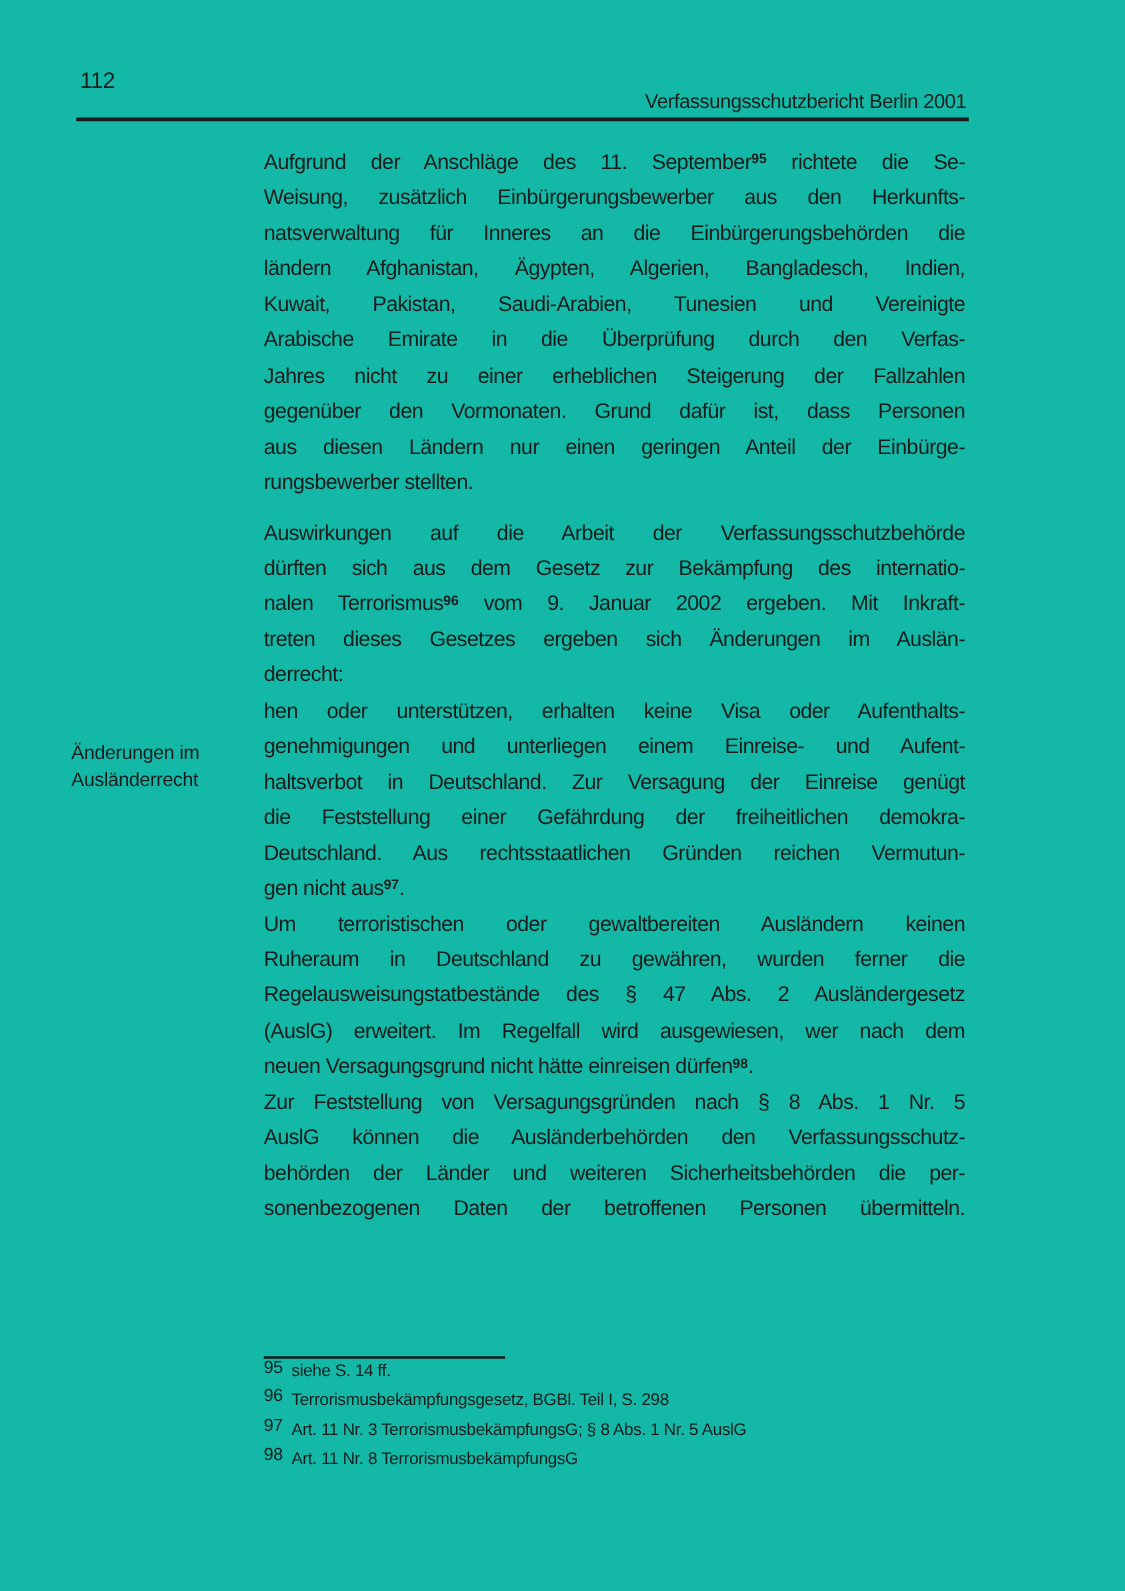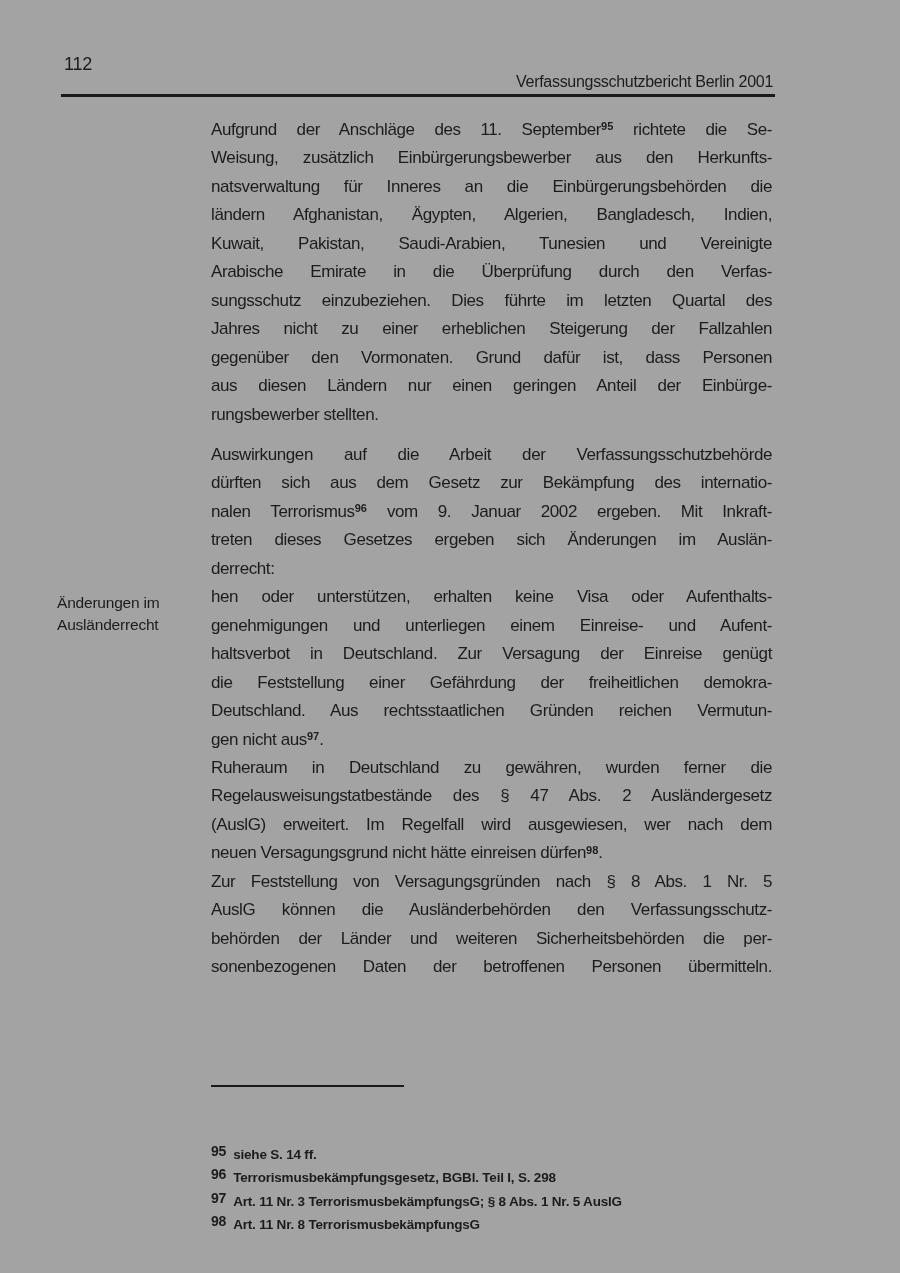--- a/index.html
+++ b/index.html
@@ -6,21 +6,21 @@
   html, body { margin: 0; padding: 0; }
   body {
     width: 900px; height: 1273px;
     background: #ffffff;
     font-family: "Liberation Sans", sans-serif;
     color: #1c1c1c;
   }
   .page {
     position: relative;
     width: 900px; height: 1273px;
-    background: #a3a3a3;
+    background: #14b8a6;
     overflow: hidden;
   }
   
   .page-number {
     position: absolute; left: 64px; top: 54px;
     font-size: 18px; letter-spacing: -0.2px;
   }
   .header-title {
     position: absolute; right: 127px; top: 73px;
     font-size: 16px; letter-spacing: -0.3px;
@@ -55,23 +55,23 @@
     position: relative; top: 2px;
     line-height: 0;
   }
   
   .footnote-rule {
     position: absolute; left: 211px; top: 1085px;
     width: 193px; height: 2px;
     background: #1a1a1a;
   }
   .footnotes {
-    position: absolute; left: 211px; top: 1143px;
+    position: absolute; left: 211px; top: 1085px;
     width: 570px;
-    font-size: 13.5px; letter-spacing: -0.2px; font-weight: bold;
+    font-size: 13.5px; letter-spacing: -0.2px;
   }
   .fn-row { line-height: 23.4px; white-space: nowrap; }
   .fn-num {
     display: inline-block;
     font-size: 14px;
     position: relative; top: -3px;
     margin-right: 7px;
   }
 </style>
 </head>
@@ -91,21 +91,20 @@
   </div>
 
   <div class="body-text">
       <div class="para gap-after">
         <div class="line">Aufgrund der Anschläge des 11. September<sup class="fnref">95</sup> richtete die Se-</div>
         <div class="line">Weisung, zusätzlich Einbürgerungsbewerber aus den Herkunfts-</div>
         <div class="line">natsverwaltung für Inneres an die Einbürgerungsbehörden die</div>
         <div class="line">ländern Afghanistan, Ägypten, Algerien, Bangladesch, Indien,</div>
         <div class="line">Kuwait, Pakistan, Saudi-Arabien, Tunesien und Vereinigte</div>
         <div class="line">Arabische Emirate in die Überprüfung durch den Verfas-</div>
-        <div class="line">sungsschutz einzubeziehen. Dies führte im letzten Quartal des</div>
         <div class="line">Jahres nicht zu einer erheblichen Steigerung der Fallzahlen</div>
         <div class="line">gegenüber den Vormonaten. Grund dafür ist, dass Personen</div>
         <div class="line">aus diesen Ländern nur einen geringen Anteil der Einbürge-</div>
         <div class="line left">rungsbewerber stellten.</div>
       </div>
       <div class="para">
         <div class="line">Auswirkungen auf die Arbeit der Verfassungsschutzbehörde</div>
         <div class="line">dürften sich aus dem Gesetz zur Bekämpfung des internatio-</div>
         <div class="line">nalen Terrorismus<sup class="fnref">96</sup> vom 9. Januar 2002 ergeben. Mit Inkraft-</div>
         <div class="line">treten dieses Gesetzes ergeben sich Änderungen im Auslän-</div>
@@ -113,20 +112,21 @@
       </div>
       <div class="para">
         <div class="line">hen oder unterstützen, erhalten keine Visa oder Aufenthalts-</div>
         <div class="line">genehmigungen und unterliegen einem Einreise- und Aufent-</div>
         <div class="line">haltsverbot in Deutschland. Zur Versagung der Einreise genügt</div>
         <div class="line">die Feststellung einer Gefährdung der freiheitlichen demokra-</div>
         <div class="line">Deutschland. Aus rechtsstaatlichen Gründen reichen Vermutun-</div>
         <div class="line left">gen nicht aus<sup class="fnref">97</sup>.</div>
       </div>
       <div class="para">
+        <div class="line">Um terroristischen oder gewaltbereiten Ausländern keinen</div>
         <div class="line">Ruheraum in Deutschland zu gewähren, wurden ferner die</div>
         <div class="line">Regelausweisungstatbestände des § 47 Abs. 2 Ausländergesetz</div>
         <div class="line">(AuslG) erweitert. Im Regelfall wird ausgewiesen, wer nach dem</div>
         <div class="line left">neuen Versagungsgrund nicht hätte einreisen dürfen<sup class="fnref">98</sup>.</div>
       </div>
       <div class="para">
         <div class="line">Zur Feststellung von Versagungsgründen nach § 8 Abs. 1 Nr. 5</div>
         <div class="line">AuslG können die Ausländerbehörden den Verfassungsschutz-</div>
         <div class="line">behörden der Länder und weiteren Sicherheitsbehörden die per-</div>
         <div class="line">sonenbezogenen Daten der betroffenen Personen übermitteln.</div>

